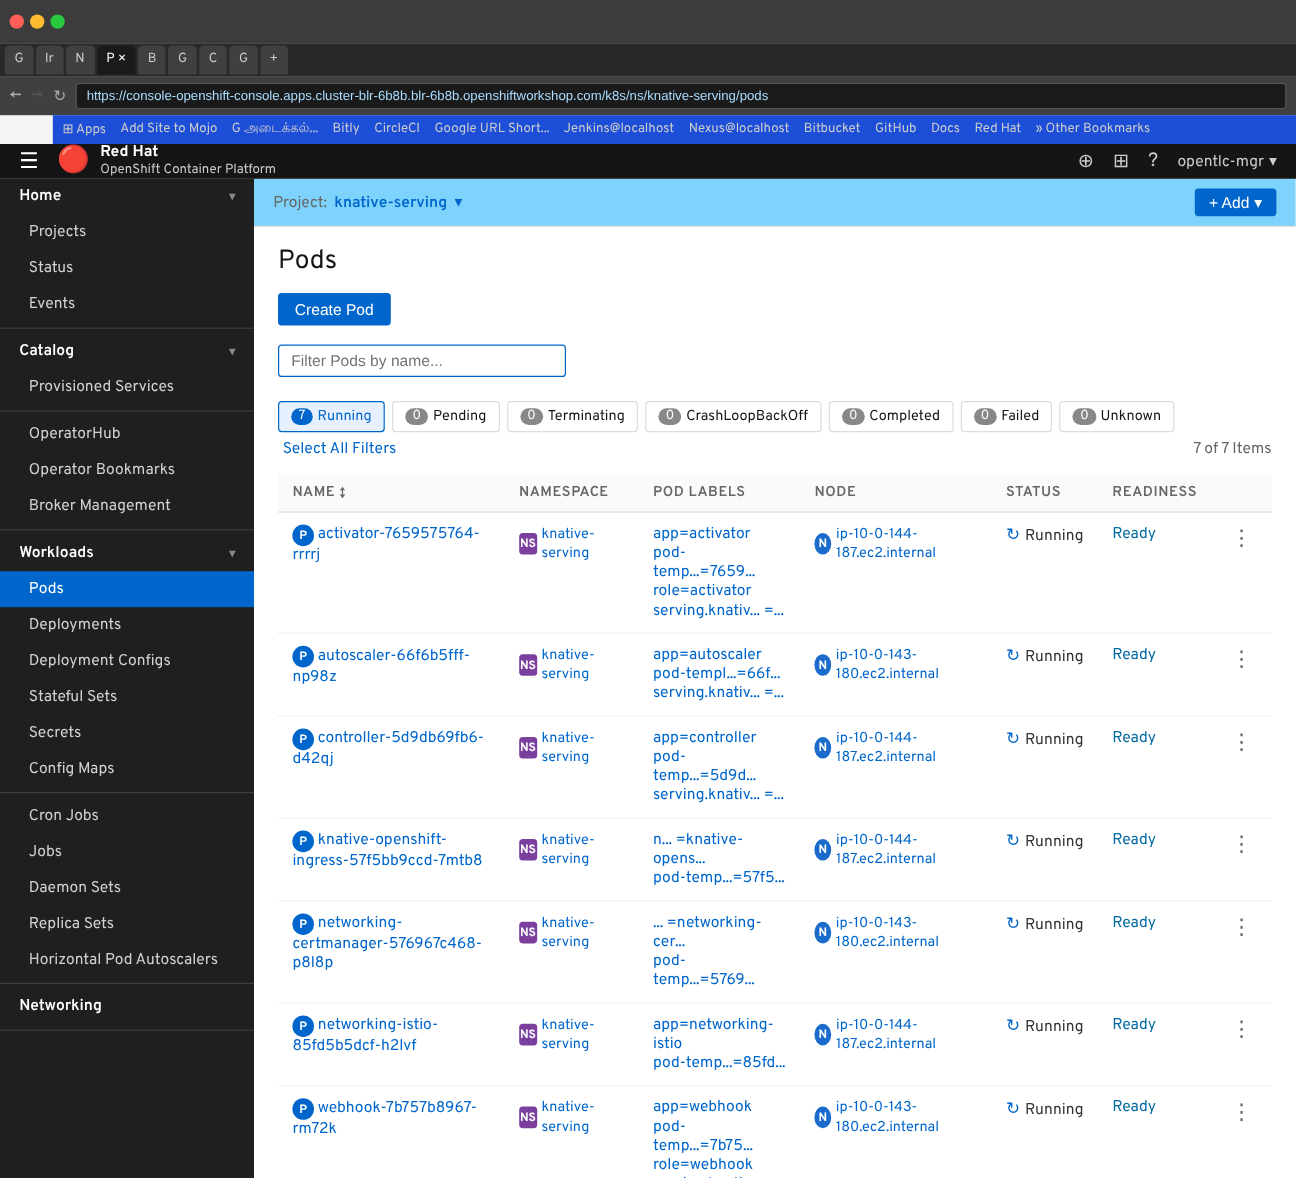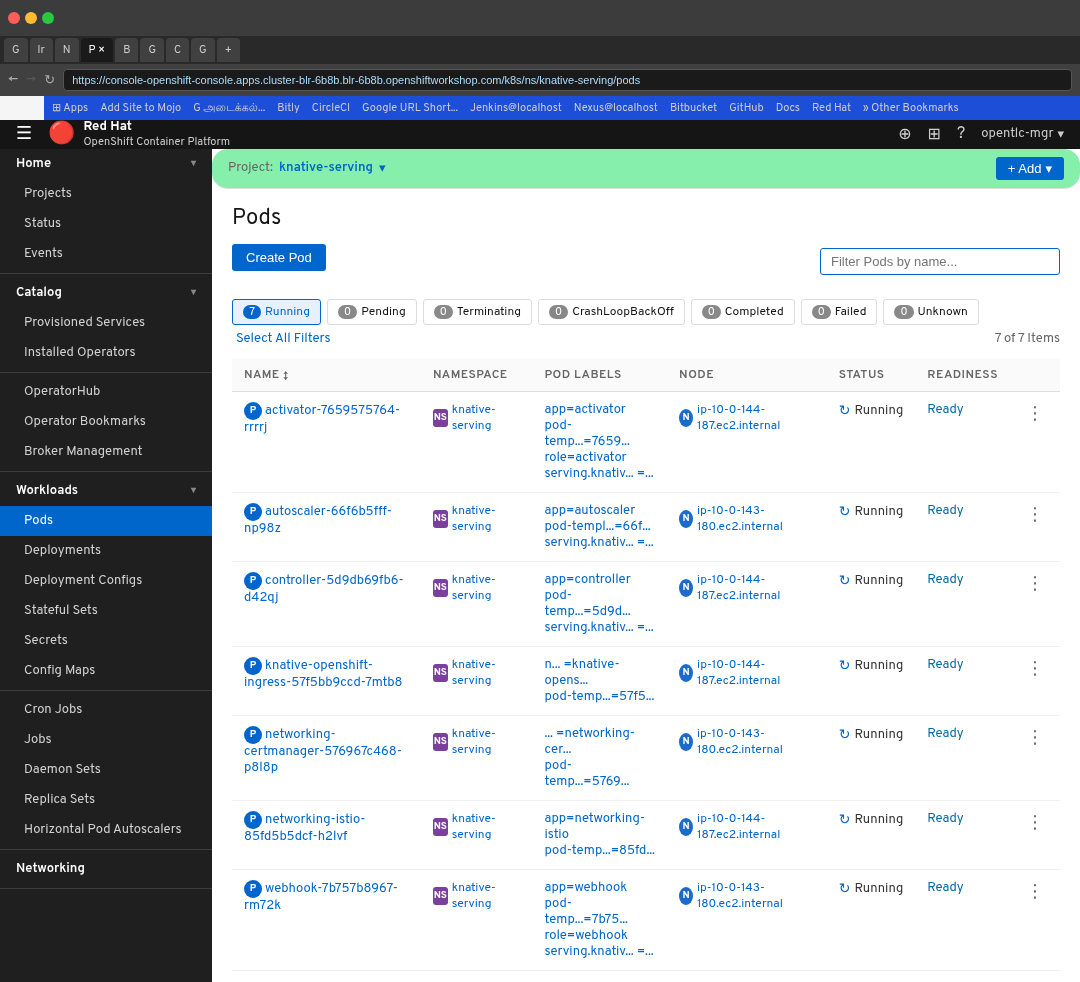--- a/index.html
+++ b/index.html
@@ -128,27 +128,26 @@
     .chevron { font-size: 10px; color: #888; }
 
     
     .main-content {
       flex: 1;
       background: #fff;
       overflow-y: auto;
     }
 
     .project-bar {
-      background: #86efac;
+      background: #7dd3fc;
       border-bottom: 1px solid #ddd;
       padding: 8px 16px;
       display: flex;
       align-items: center;
       justify-content: space-between;
-      border-radius: 16px;
     }
     .project-selector {
       display: flex;
       align-items: center;
       gap: 6px;
       font-size: 13px;
     }
     .project-label { color: #666; }
     .project-name { color: #0066cc; font-weight: 600; cursor: pointer; }
     .project-chevron { color: #0066cc; }
@@ -425,23 +424,20 @@
 
       <div class="sidebar-divider"></div>
 
       <div class="sidebar-item section-header">
         <span>Catalog</span>
         <span class="chevron">▾</span>
       </div>
       <div class="sidebar-item sub">
           <span>Provisioned Services</span>
         </div>
-      <div class="sidebar-item sub">
-          <span>Installed Operators</span>
-        </div>
 
       <div class="sidebar-divider"></div>
 
       <div class="sidebar-item sub">
           <span>OperatorHub</span>
         </div>
       <div class="sidebar-item sub">
           <span>Operator Bookmarks</span>
         </div>
       <div class="sidebar-item sub">
@@ -510,21 +506,21 @@
         </div>
         <button class="add-button">
           <span>+ Add</span>
           <span>▾</span>
         </button>
       </div>
 
       <div class="content-area">
         <h1 class="page-title">Pods</h1>
 
-        <div style="display:flex; align-items:center; justify-content:space-between; margin-bottom:12px;">
+        <div style="display:flex; align-items:flex-start; justify-content:space-between; margin-bottom:12px;flex-direction:column;">
           <button class="create-btn">Create Pod</button>
           <div class="filter-row">
             <input class="filter-input" type="text" placeholder="Filter Pods by name..." style="">
           </div>
         </div>
 
         <div class="status-filters">
           <div class="status-badge active">
             <span class="status-count">7</span>
             <span>Running</span>

